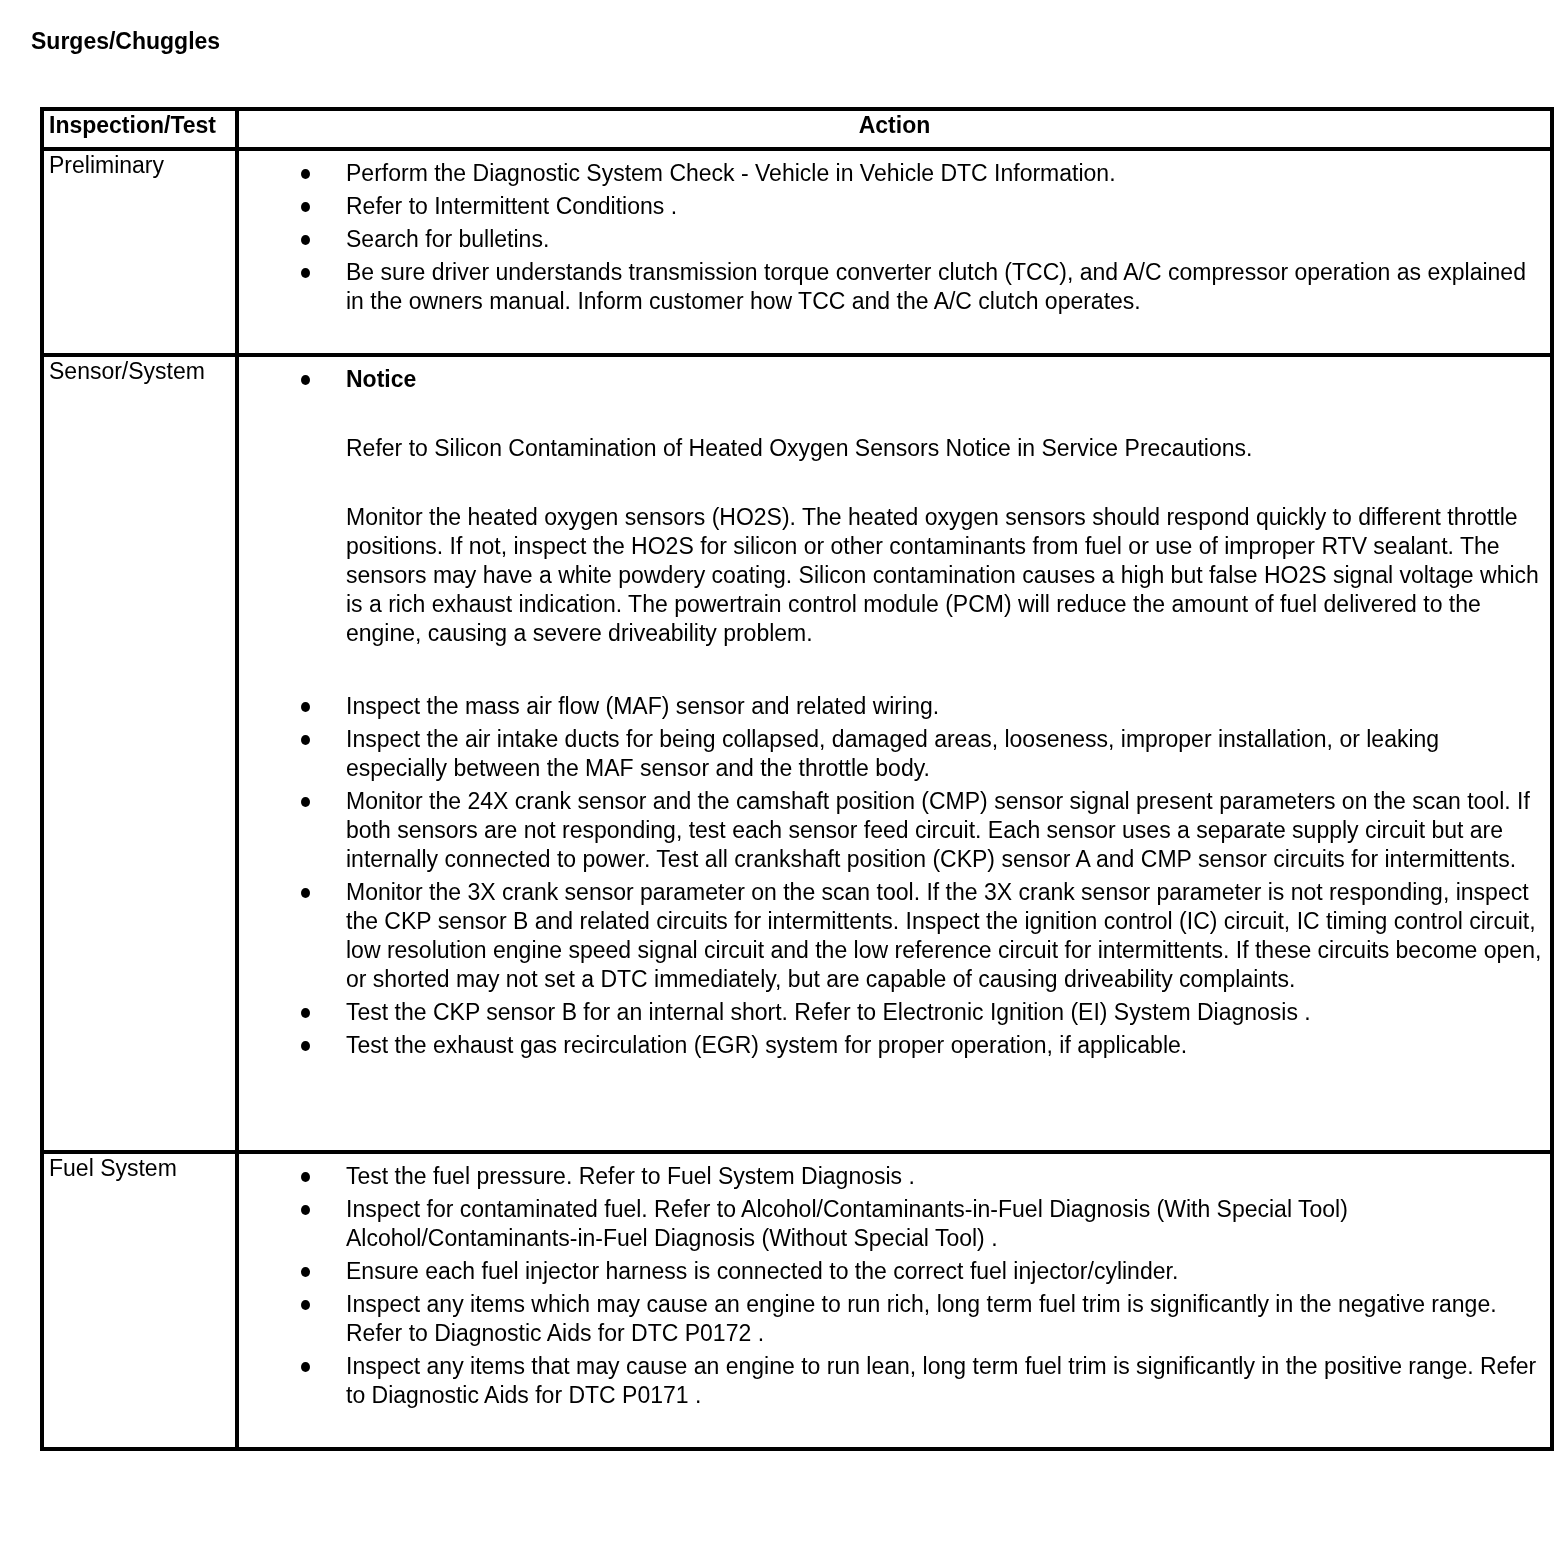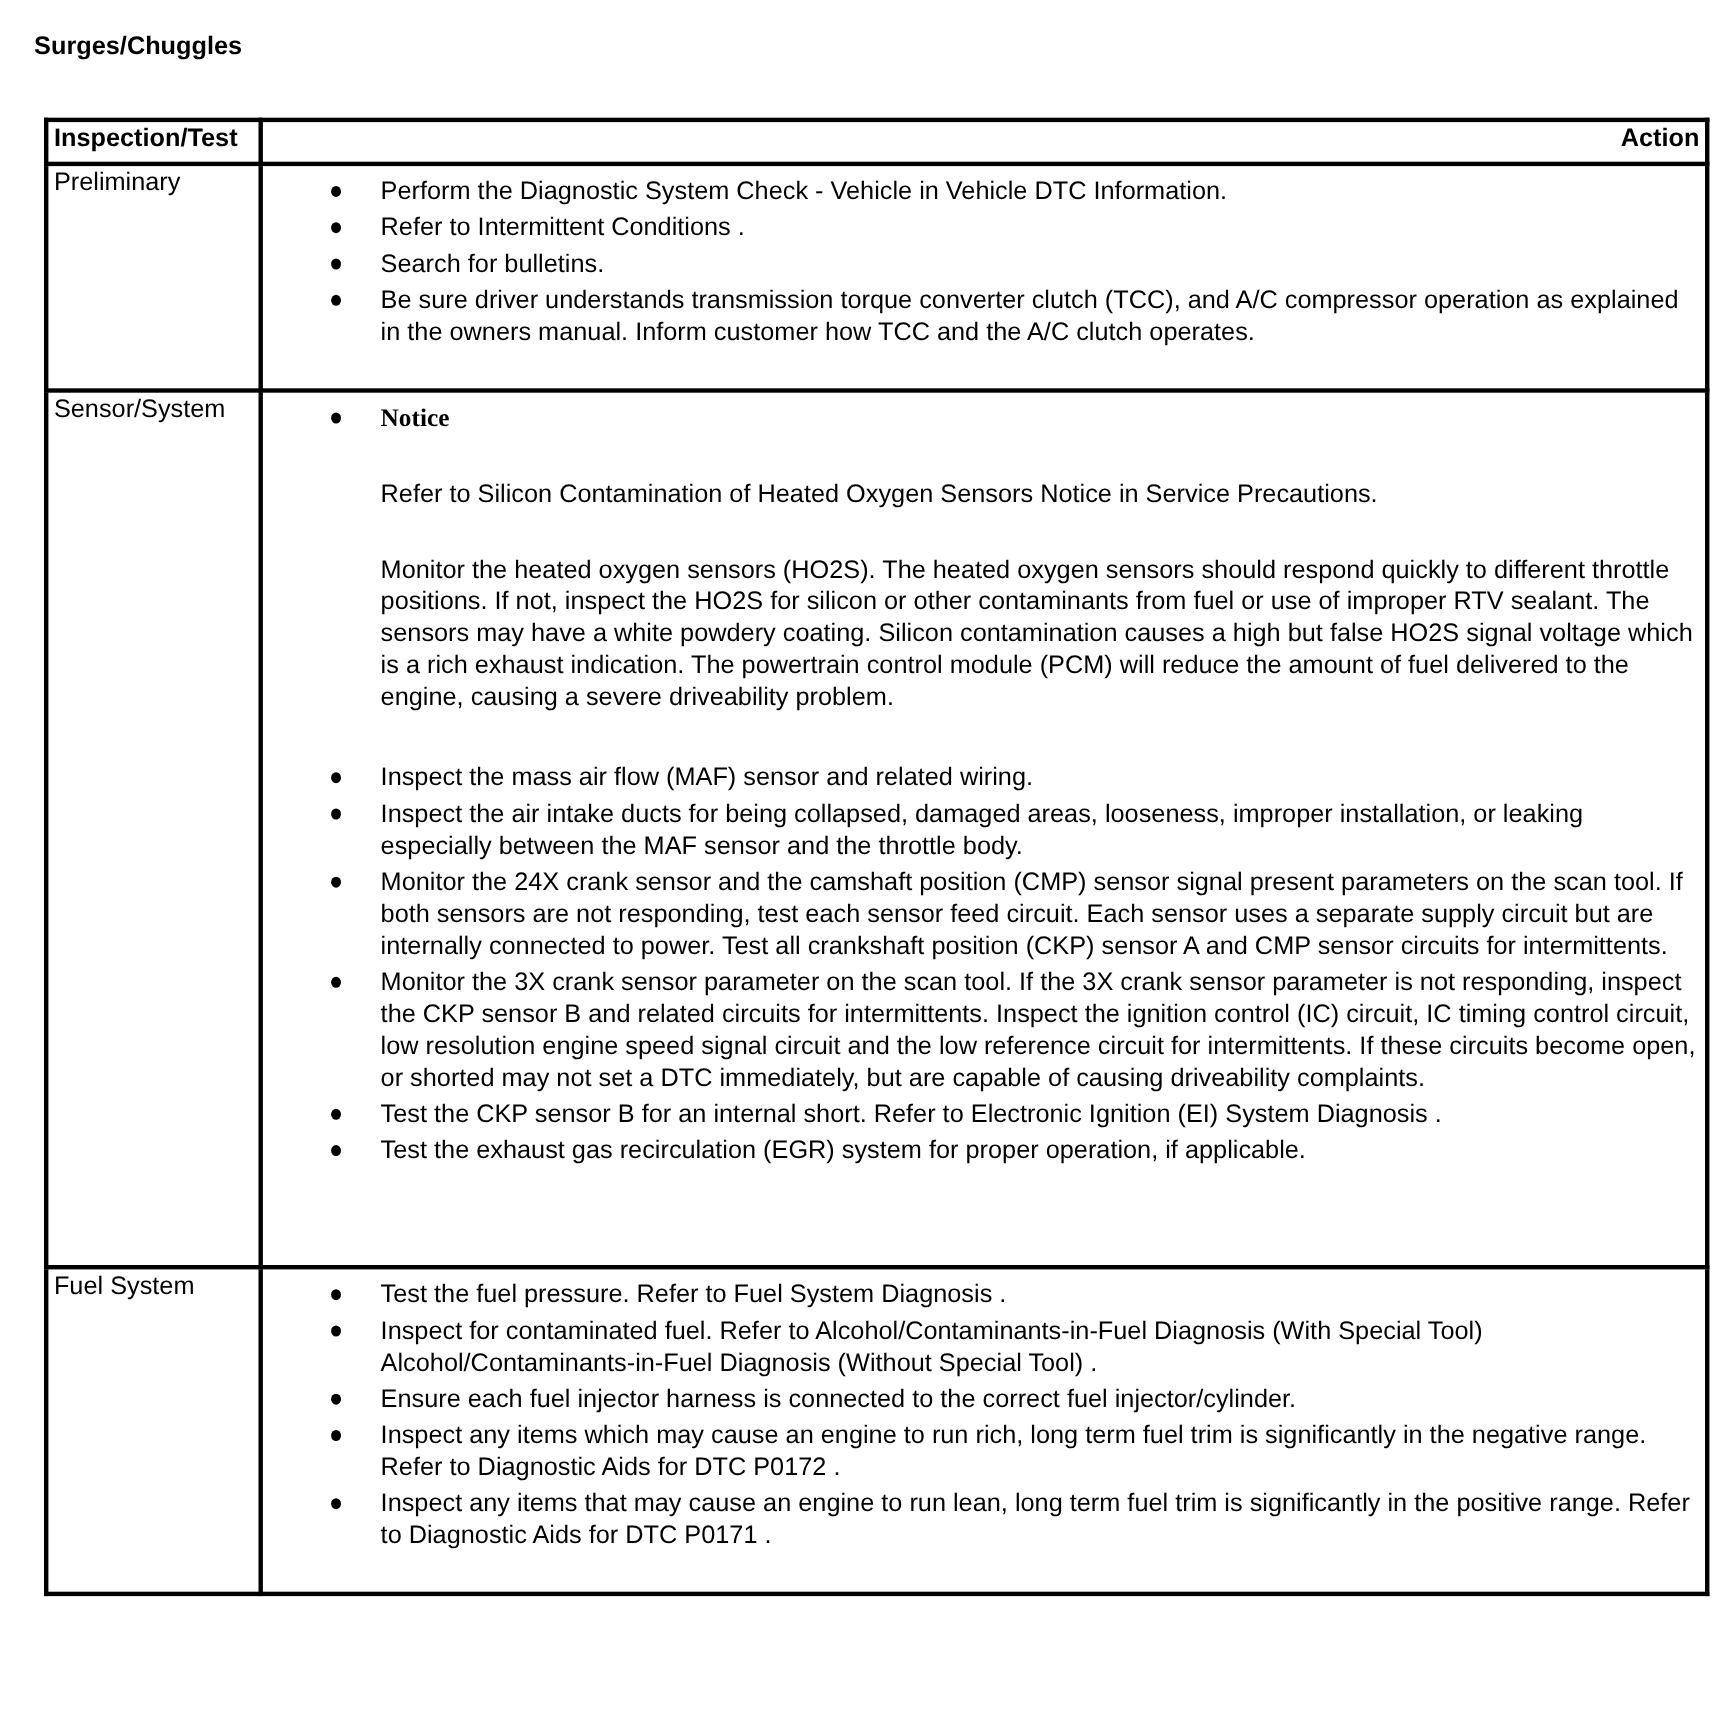--- a/index.html
+++ b/index.html
@@ -14,30 +14,30 @@
     table.diag {
       position: absolute; left: 40px; top: 107px;
       width: 1514px; border-collapse: collapse; table-layout: fixed;
       font-size: 23px; line-height: 29px;
     }
     table.diag td, table.diag th {
       border: 4px solid #000; vertical-align: top; padding: 0 5px;
     }
     col.c1 { width: 195px; }
     th.hdr { font-weight: bold; text-align: left; height: 36px; padding-top: 4px; padding-bottom: 0; }
-    th.hdr.center { text-align: right; margin-top: 42px; }
+    th.hdr.center { text-align: center; margin-top: 42px; }
     td.def { padding-top: 4px; padding-bottom: 1px; }
     td.label { padding-top: 4px; }
     ul.bullets { list-style: none; margin: 0; padding: 8px 0 0 0; }
     ul.bullets li { position: relative; padding-left: 102px; margin-bottom: 4px; }
     ul.bullets li .dot {
       position: absolute; left: 57px; top: 10px; width: 9px; height: 10px;
       border-radius: 50%; background: #000;
     }
-    .notice-head { font-weight: bold; font-family: Liberation Serif, serif; }
+    .notice-head { font-weight: bold; }
     .notice-para { margin-top: 40px; }
     .row-pre { height: 206px; }
     .row-sensor { height: 797px; }
     .row-fuel { height: 297px; }
   </style>
 </head>
 <body>
 
 <div class="doc-title">Surges/Chuggles</div>
 

